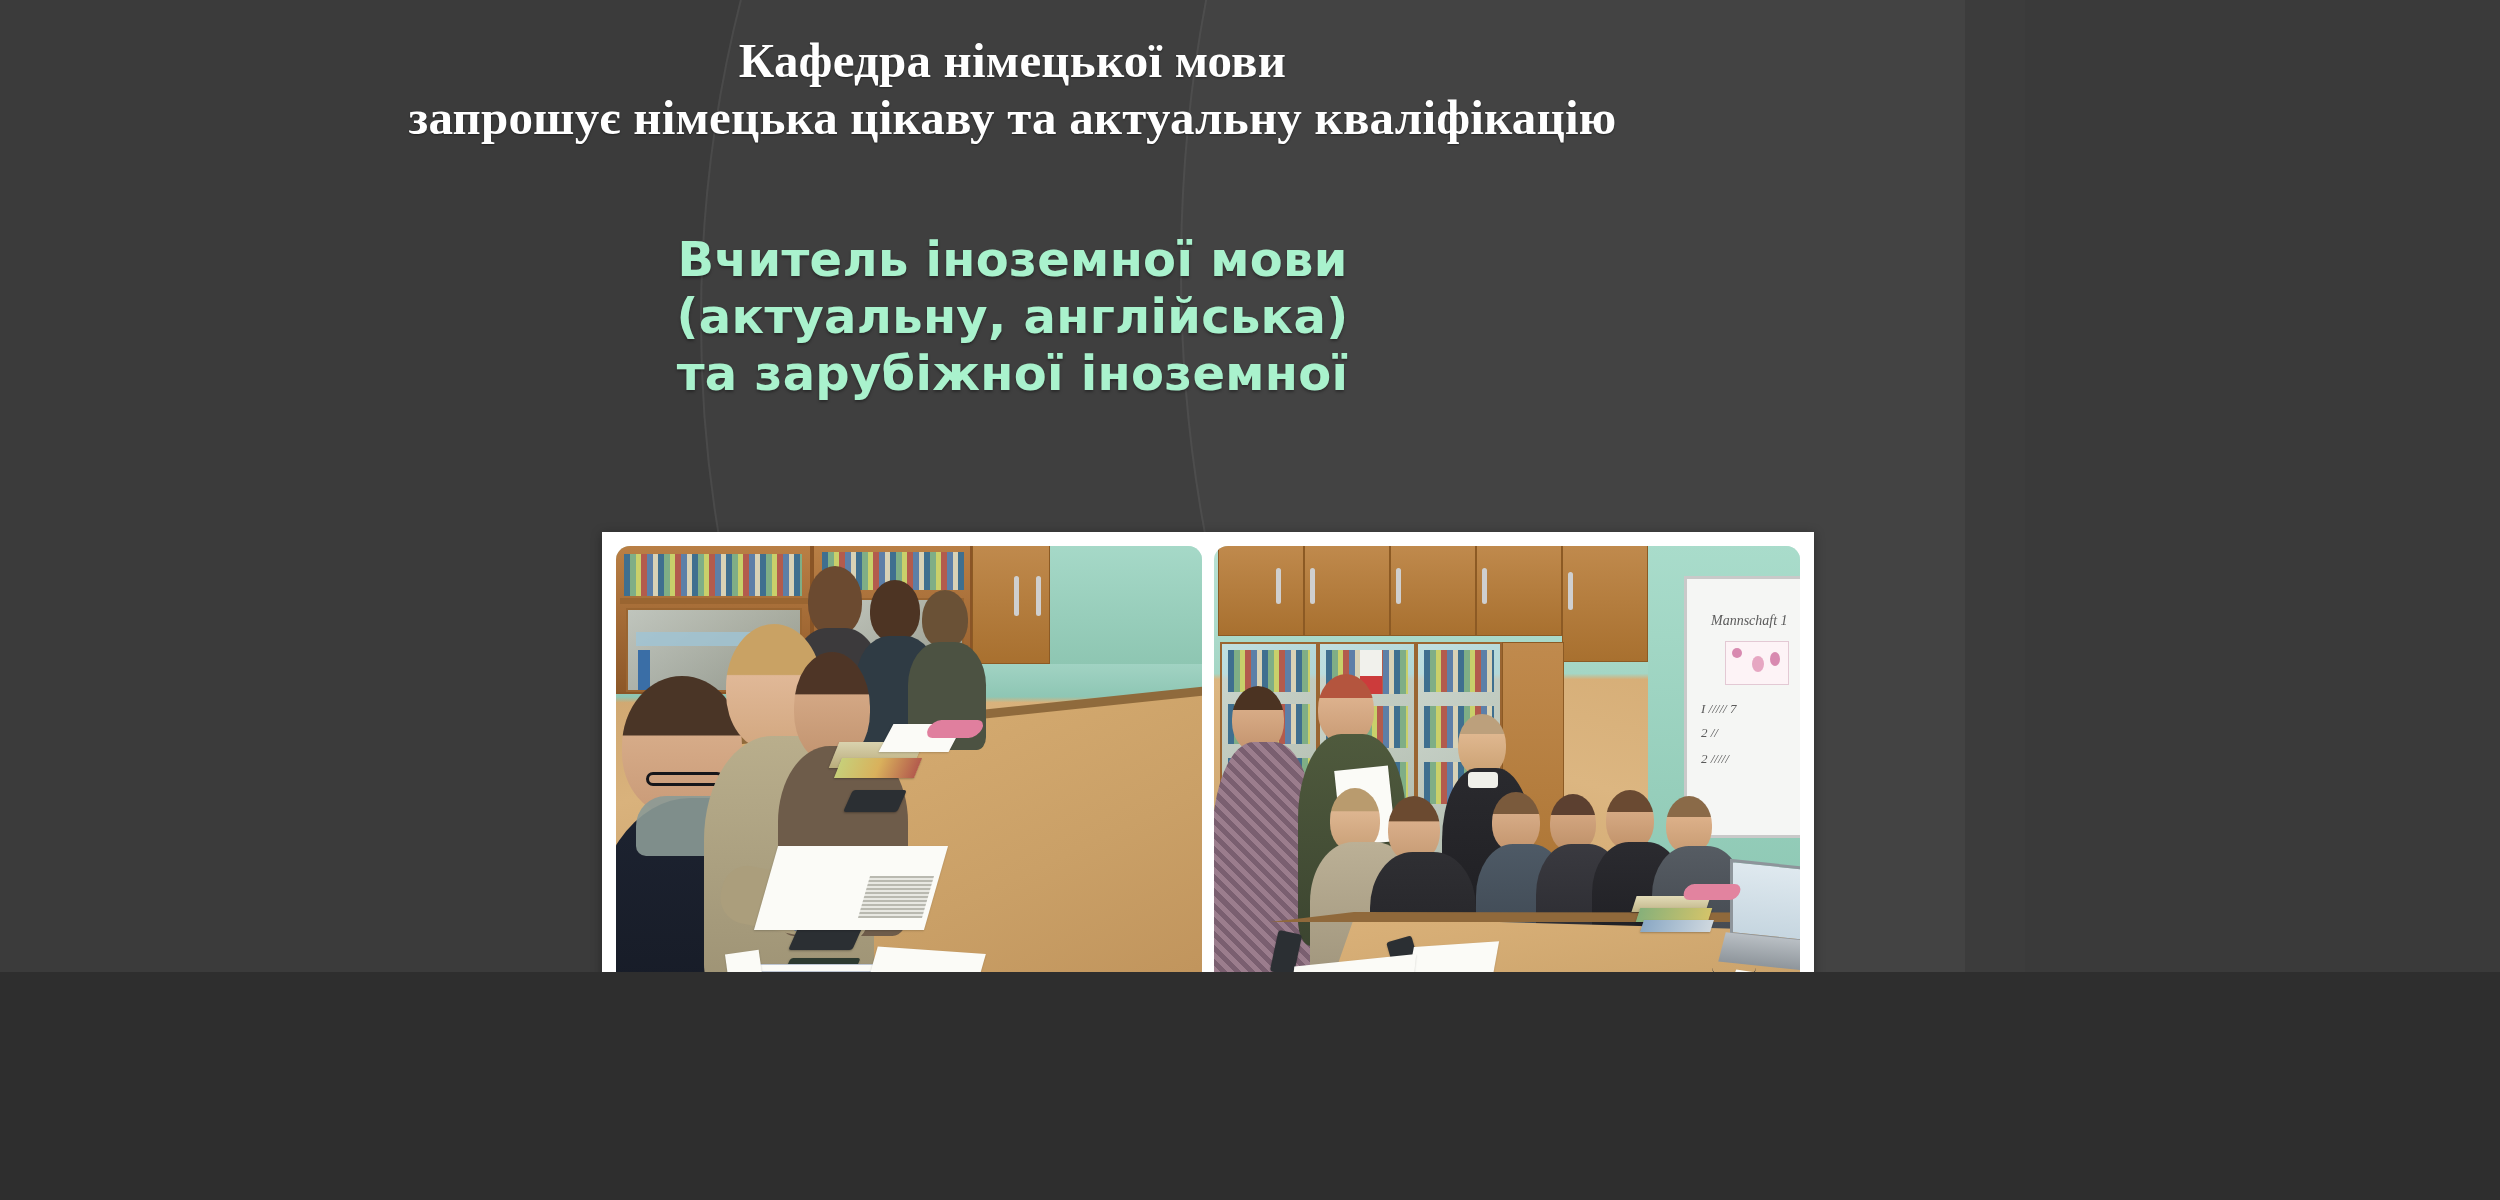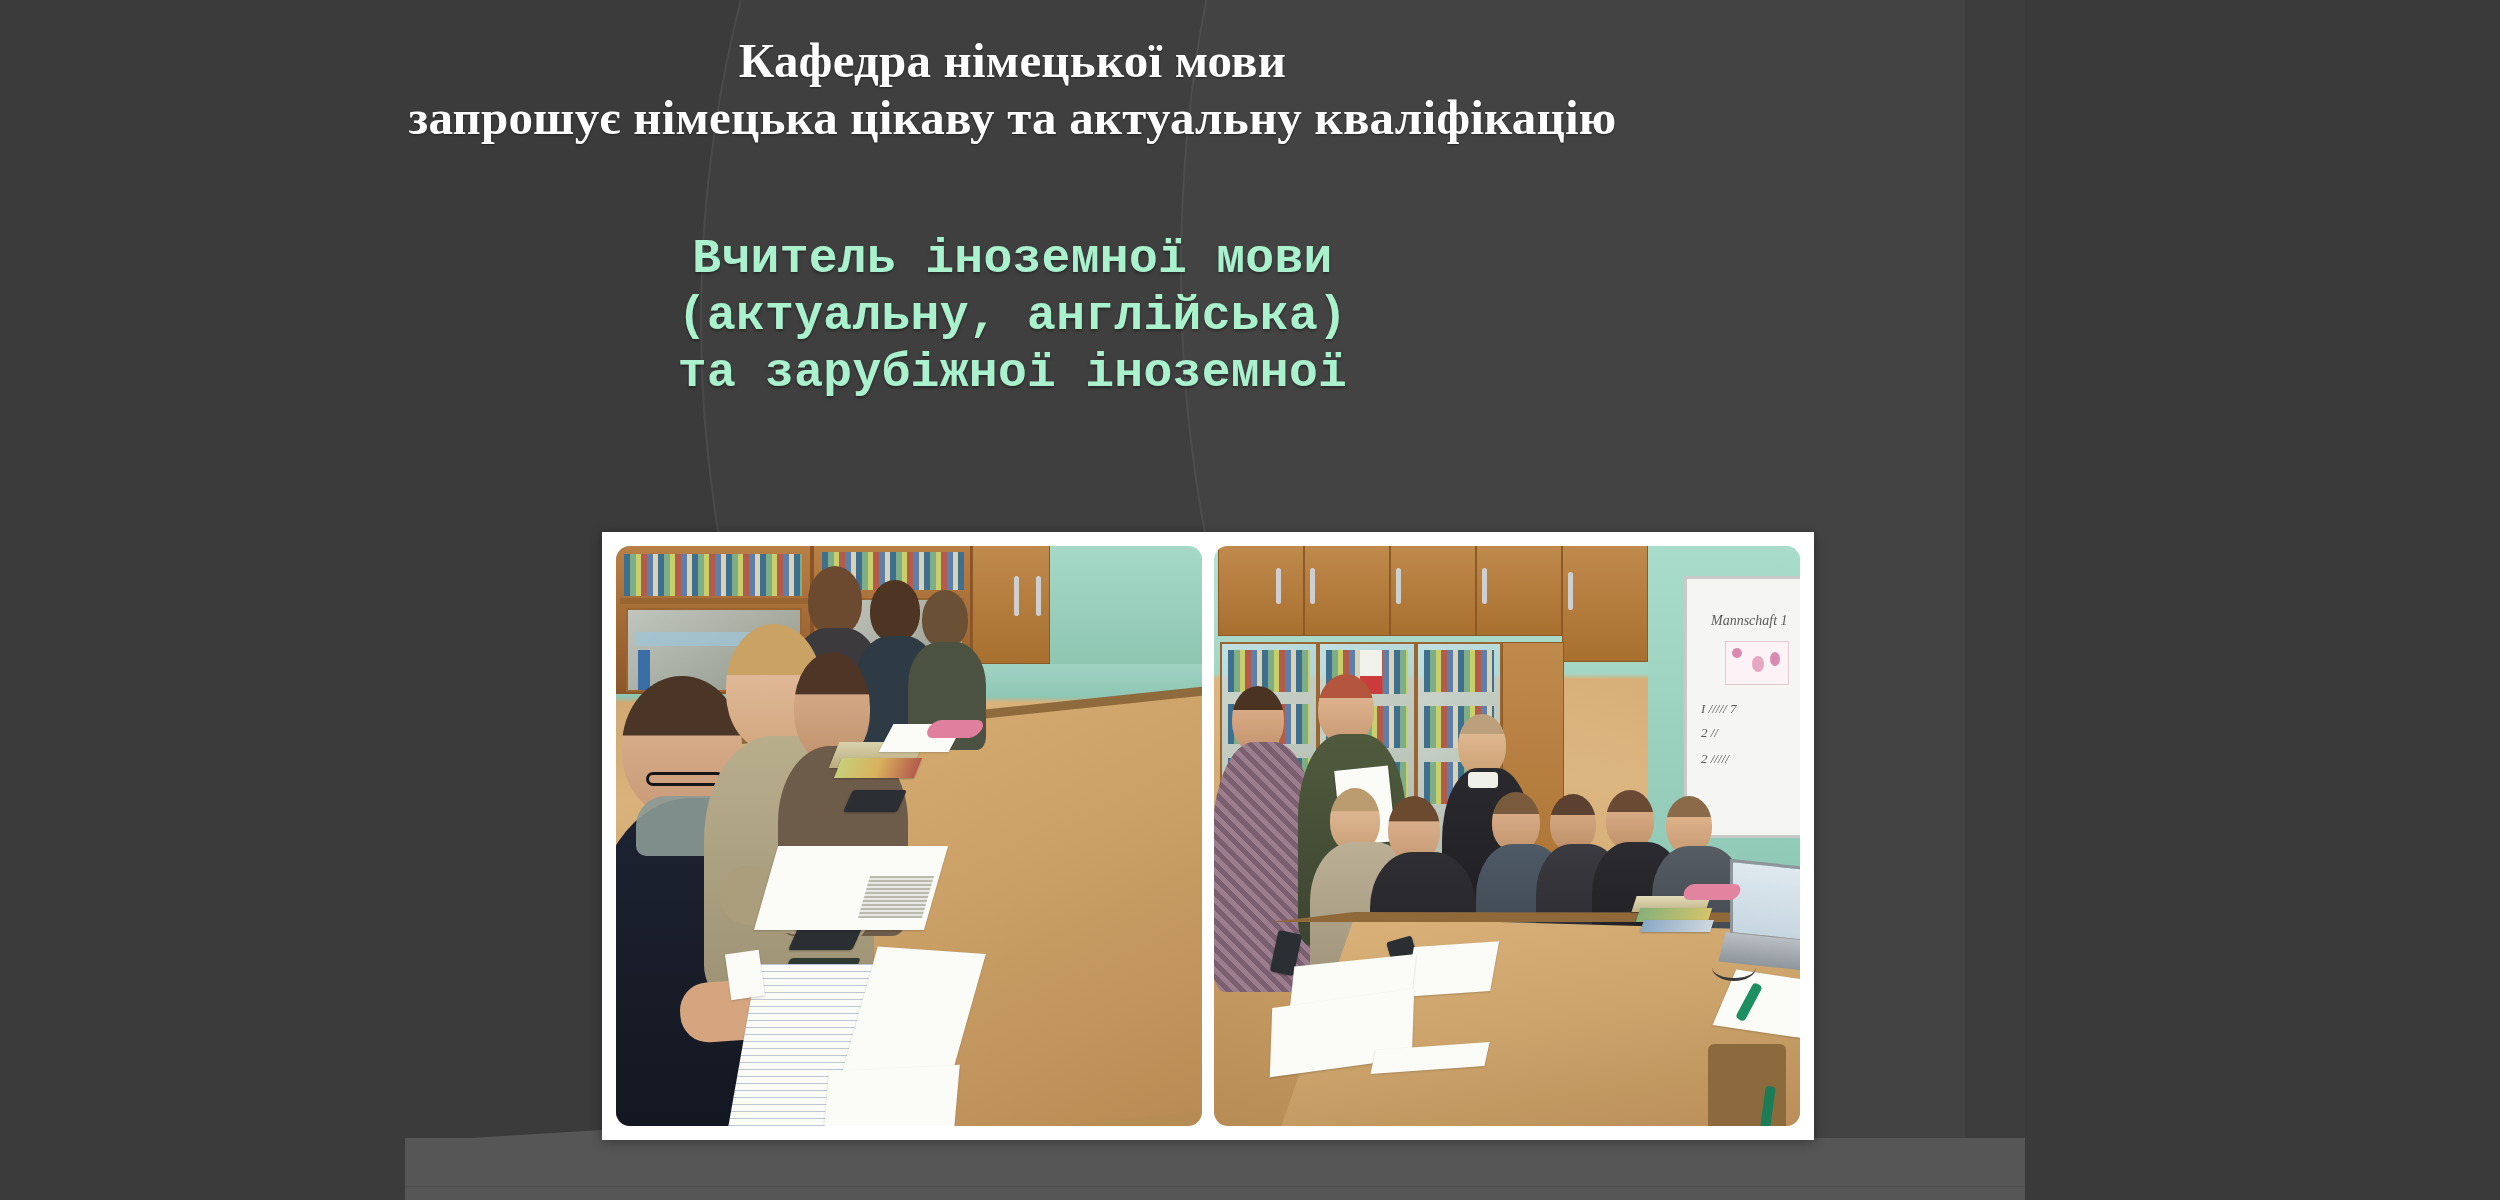--- a/index.html
+++ b/index.html
@@ -3,21 +3,21 @@
 <meta charset="utf-8">
 <style>
   html, body {
     margin: 0;
     padding: 0;
     background: #2e2e2e;
   }
   #slide-root {
     position: relative;
     width: 2500px;
-    height: 1200px;
+    height: 972px;
     overflow: hidden;
     background: #373737;
     font-family: "Liberation Sans", sans-serif;
   }
 
   
   .bg-base {
     position: absolute;
     inset: 0;
     background: #3a3a3a;
@@ -138,21 +138,21 @@
     width: 2025px;
     text-align: center;
     color: #a9f2cd;
     font-family: "DejaVu Sans", sans-serif;
     font-weight: bold;
     font-size: 48px;
     line-height: 1.19;
     letter-spacing: 0.3px;
     text-shadow: 0 2px 3px rgba(0,0,0,0.35);
   }
-  .subtitle-line { display: block; font-family: Liberation Mono, monospace; }
+  .subtitle-line { display: block; }
 
   
   .photo-frame {
     position: absolute;
     left: 602px;
     top: 532px;
     width: 1212px;
     height: 608px;
     background: #ffffff;
     box-shadow: 0 2px 10px rgba(0,0,0,0.35);

